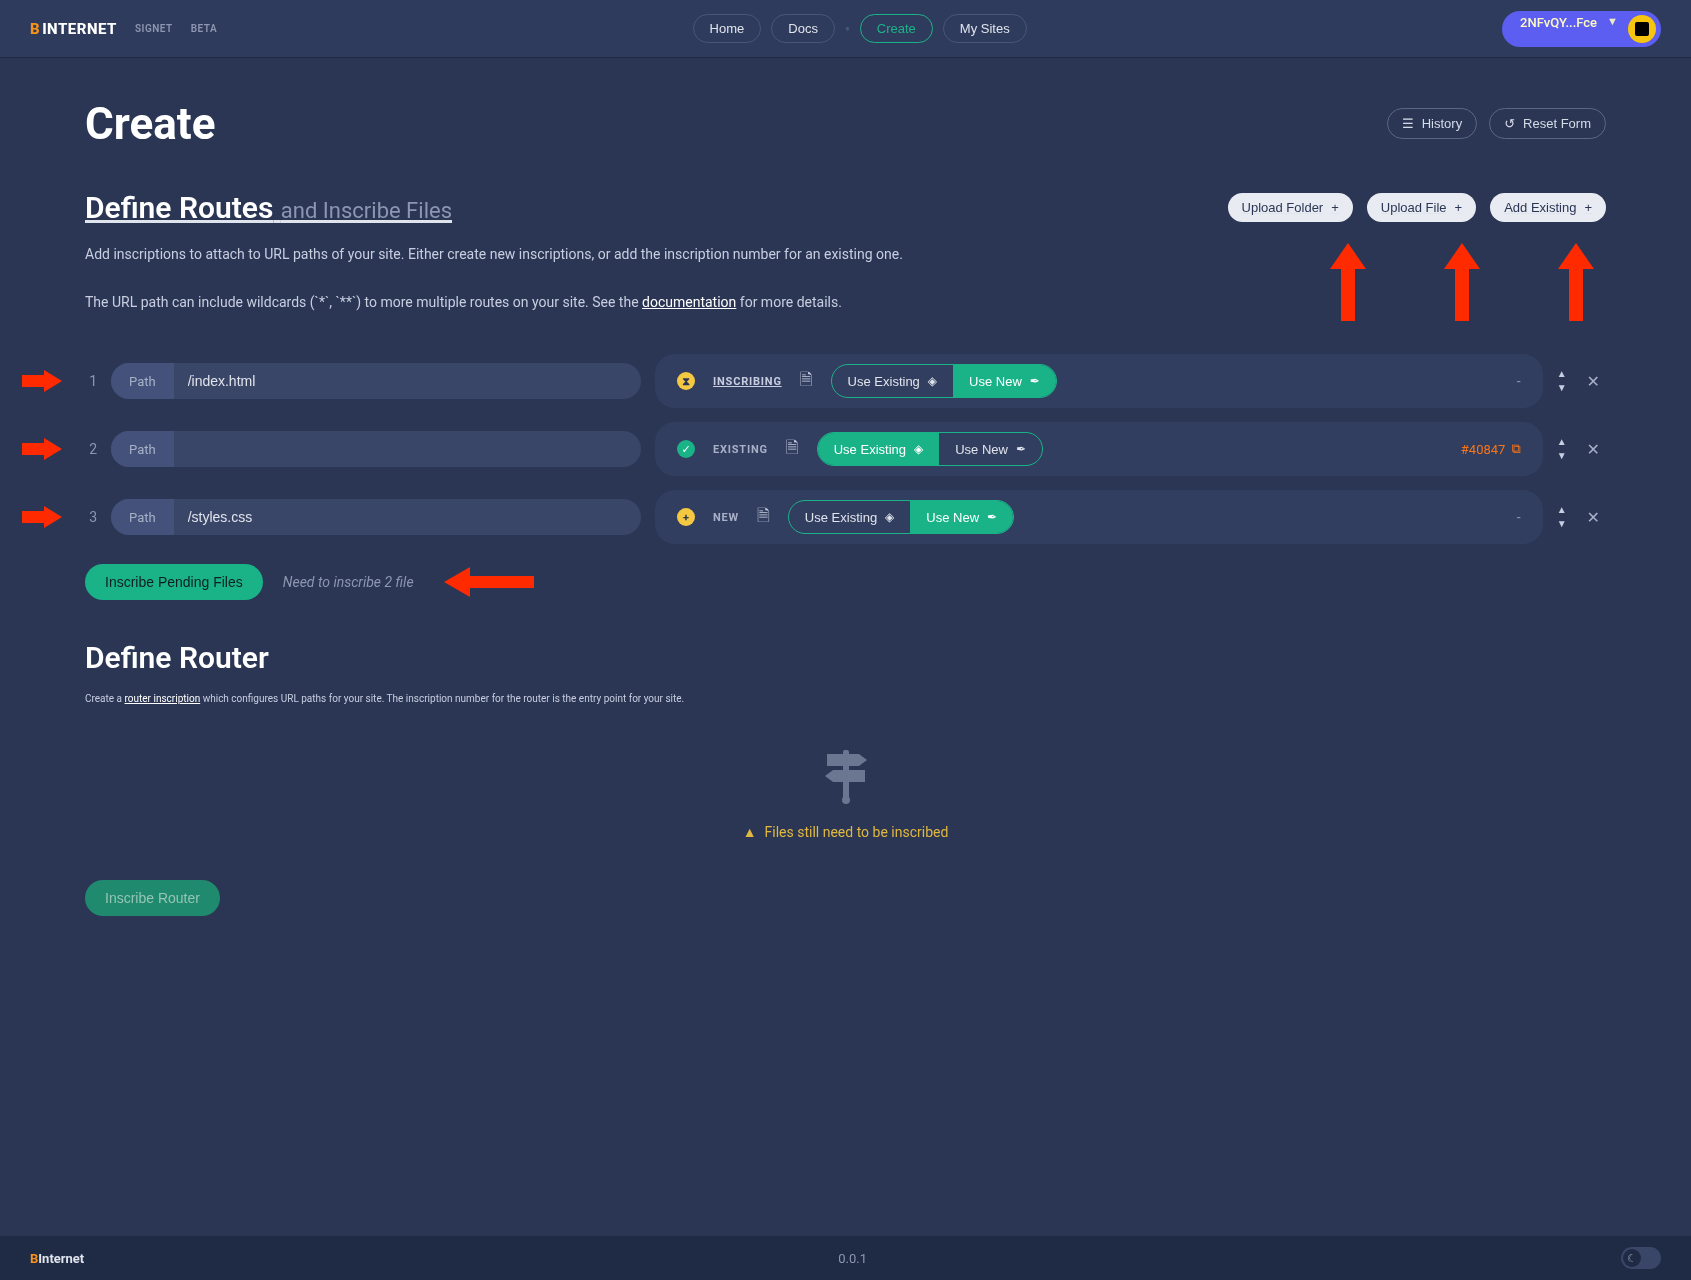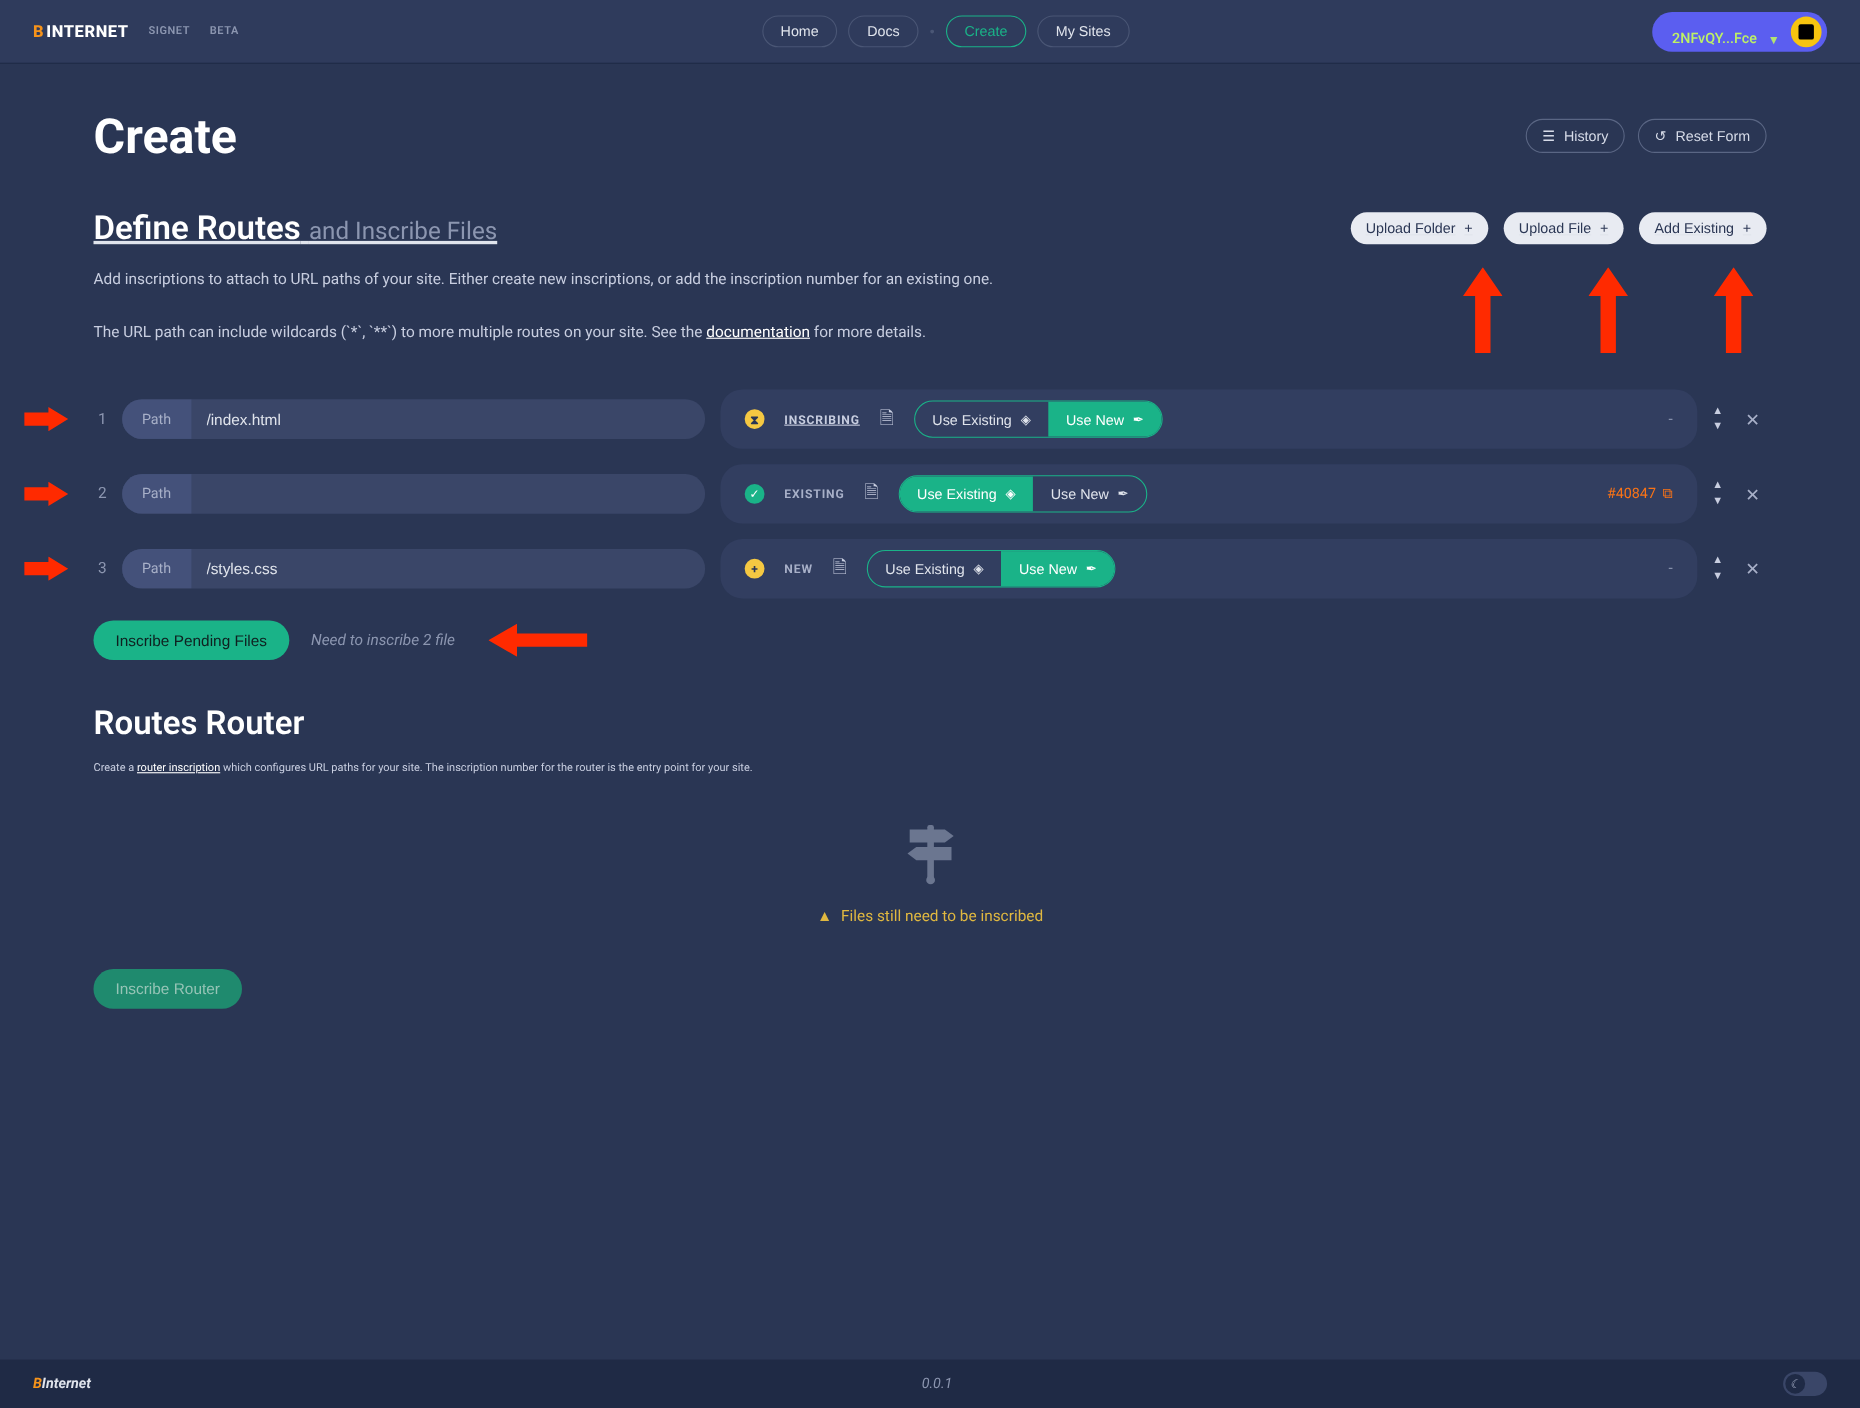--- a/index.html
+++ b/index.html
@@ -33,25 +33,25 @@
   color: #e0e4ec;
   padding: 6px 16px;
   border-radius: 20px;
   font-size: 13px;
   cursor: pointer;
 }
 .nav-pill.active { border-color: #1ab388; color:#1ab388; }
 .nav-sep { color:#4a5675; font-size:8px; }
 .wallet {
   background: #5b5ef0;
-  color: #bef264;
+  color: #fef9c3;
   border-radius: 22px;
   padding: 4px 5px 4px 18px;
   display: flex;
-  align-items: flex-end;
+  align-items: flex-start;
   gap: 10px;
   font-size: 13px;
   font-weight:500;
 }
 .wallet .chev { font-size:11px; opacity:.9; }
 .avatar {
   width: 28px; height: 28px; border-radius: 50%;
   background: #f7c40f;
   display:flex; align-items:center; justify-content:center;
 }
@@ -181,21 +181,20 @@
 }
 
 .footer {
   background:#1f2a45;
   height:44px;
   display:flex;
   align-items:center;
   justify-content:space-between;
   padding: 0 30px;
   font-size:13px;
-  font-style:italic;
 }
 .footer-logo .b { color:#f7931a; font-weight:700; }
 .footer-logo .rest { color:#e0e4ec; font-weight:700; }
 .version { color:#8c96b0; }
 .theme-toggle {
   width:40px; height:22px; background:#3a4668; border-radius:11px;
   display:flex; align-items:center; padding:2px;
 }
 .theme-knob { width:18px;height:18px;background:#1f2a45;border-radius:50%;display:flex;align-items:center;justify-content:center;color:#a8b0c8;font-size:11px; }
 
@@ -398,21 +397,21 @@
   </div>
 
   <div class="inscribe-row">
     <button class="primary-btn">Inscribe Pending Files</button>
     <span class="hint">Need to inscribe 2 file</span>
     <svg class="arrow-left-big" style="margin-left:10px;">
         <polygon class="red-fill" points="0,15 26,0 26,9 90,9 90,21 26,21 26,30"></polygon>
       </svg>
   </div>
 
-  <h2>Routes Router</h2>
+  <h2>Define Router</h2>
   <p class="router-desc">
     <span>Create a </span><a href="#">router inscription</a><span> which configures URL paths for your site. The inscription number for the router is the entry point for your site.</span>
   </p>
 
   <div class="empty-state">
     <div class="signpost">
       <svg viewBox="0 0 54 60">
           <g fill="#6b7690">
             <rect x="24" y="6" width="6" height="50" rx="2"></rect>
             <circle cx="27" cy="56" r="4"></circle>

